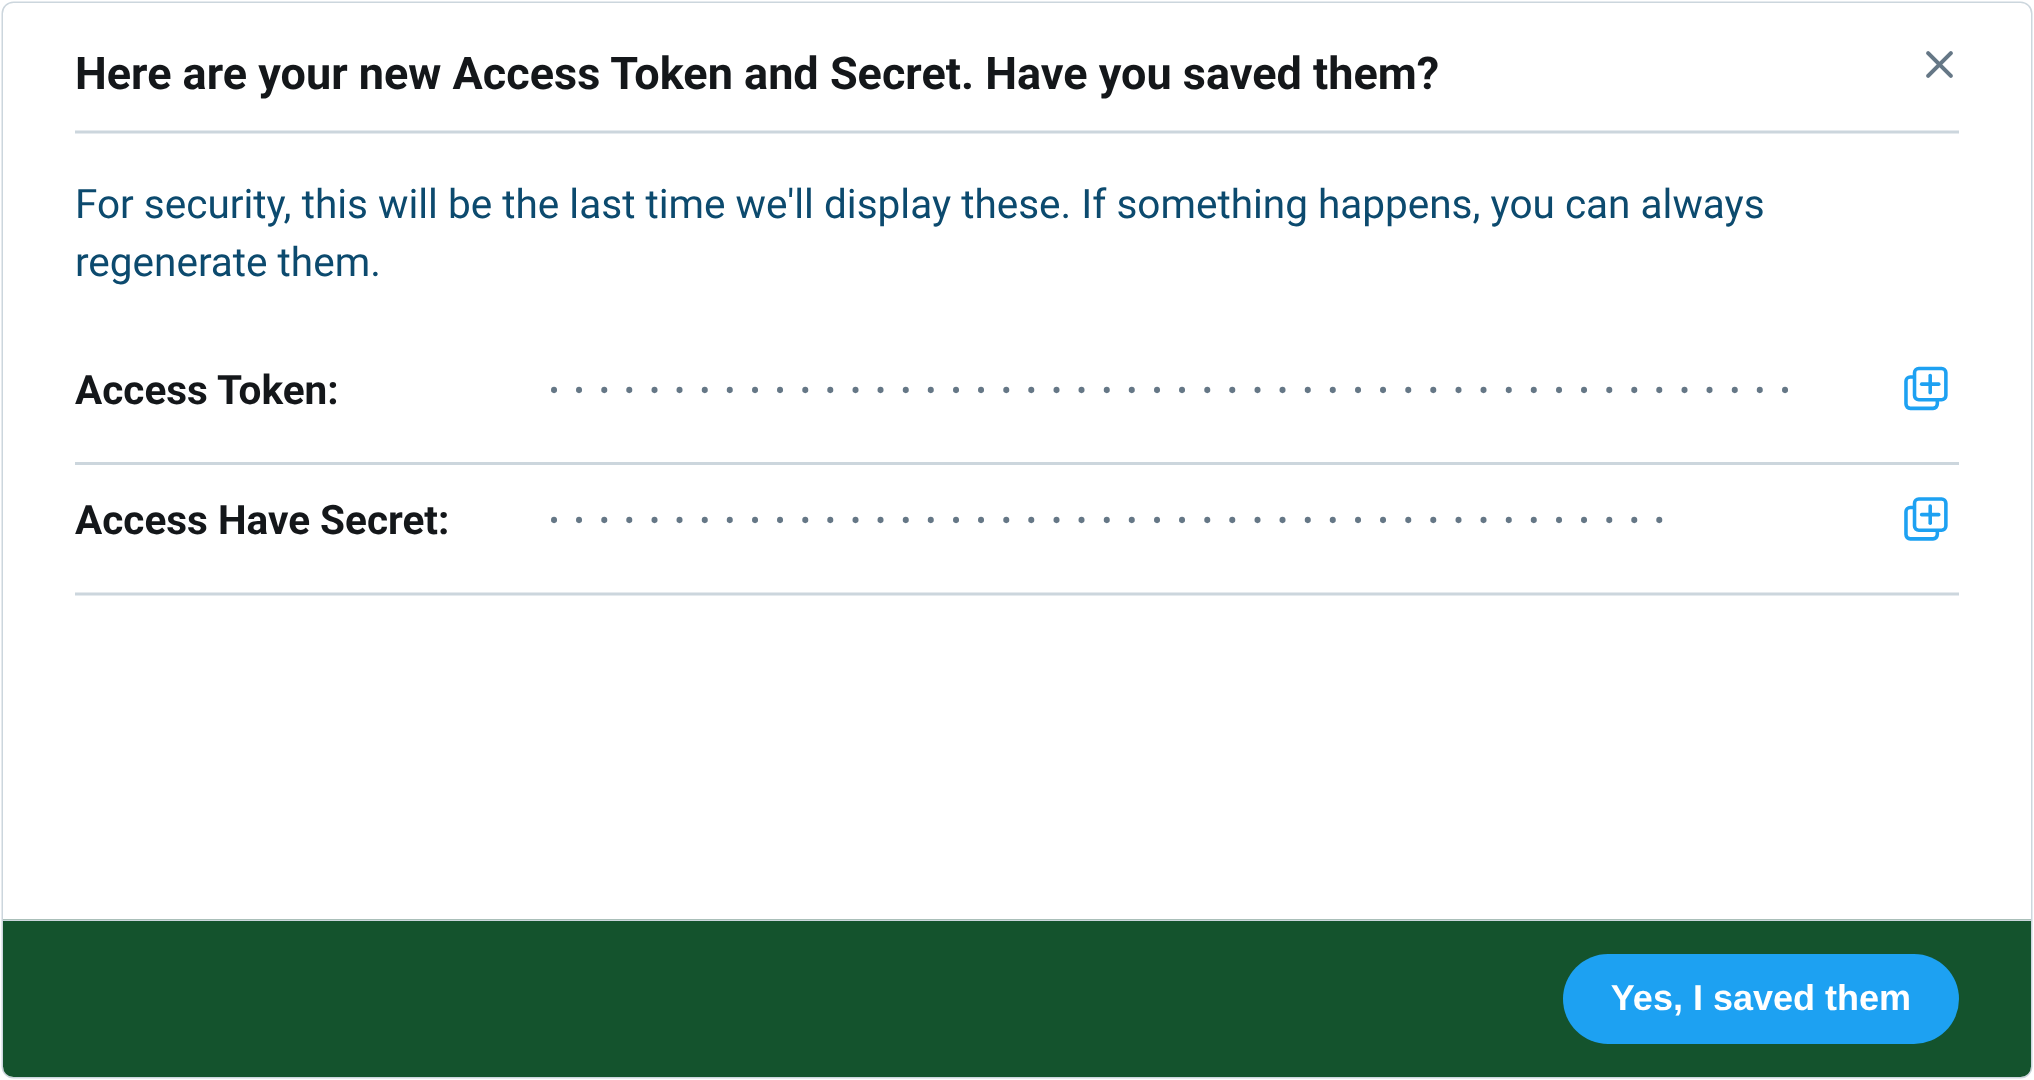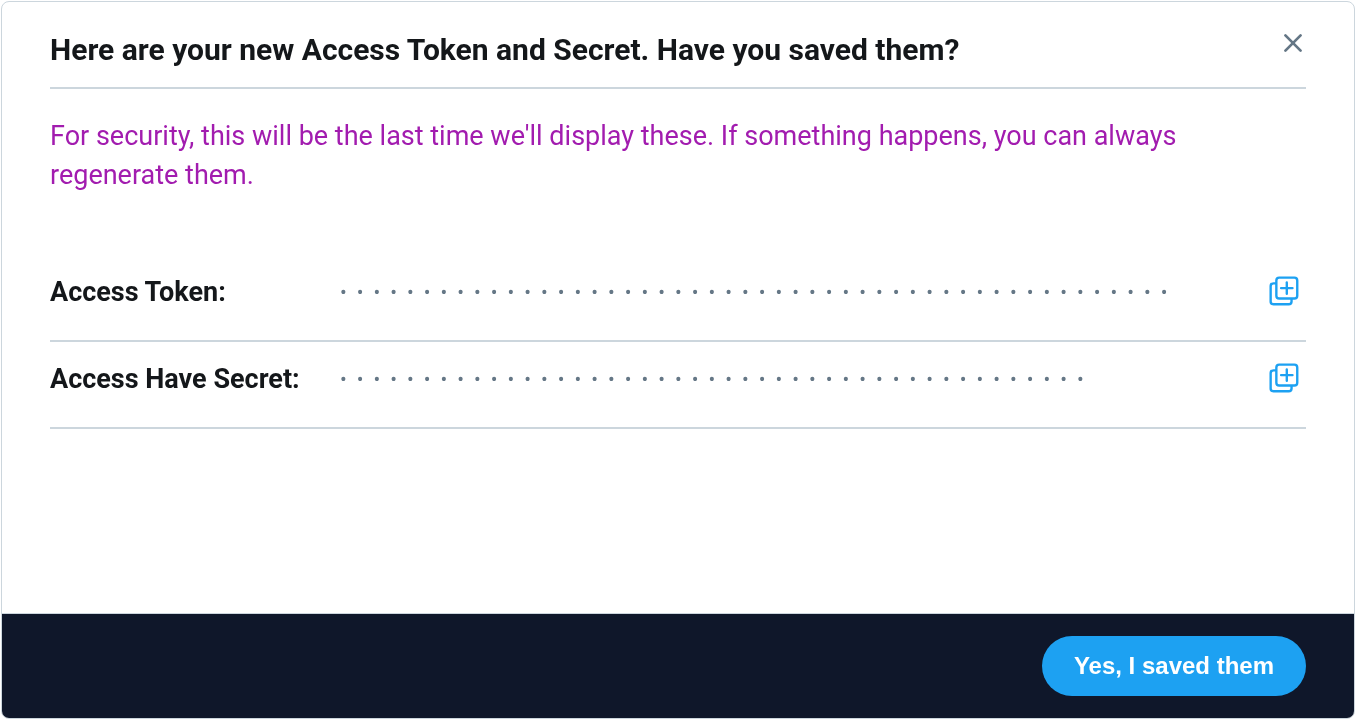--- a/index.html
+++ b/index.html
@@ -60,29 +60,30 @@
     }
     
     .divider-top {
       border: none;
       border-top: 2px solid #ccd6dd;
       margin-bottom: 28px;
     }
     
     .description {
       font-size: 27px;
-      color: #a21caf;
+      color: #0c4a6e;
       line-height: 1.45;
-      margin-bottom: 60px;
+      margin-bottom: 28px;
     }
     
     .token-row {
       display: flex;
       align-items: center;
       padding: 12px 0 24px 0;
+      gap: 26px;
     }
     
     .token-label {
       font-size: 27px;
       font-weight: 700;
       color: #14171a;
       width: 290px;
       flex-shrink: 0;
       line-height: 1.35;
     }
@@ -108,21 +109,21 @@
       align-items: center;
     }
     
     .row-divider {
       border: none;
       border-top: 2px solid #ccd6dd;
     }
     
     .dialog-footer {
       border-top: 1px solid #ccd6dd;
-      background: #0f172a;
+      background: #14532d;
       padding: 22px 48px;
       display: flex;
       justify-content: flex-end;
     }
     
     .primary-btn {
       background: #1da1f2;
       color: #fff;
       border: none;
       border-radius: 999px;

